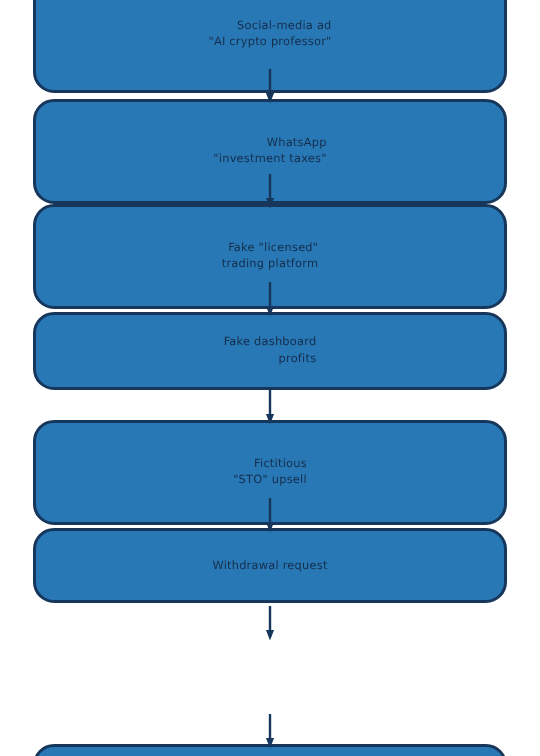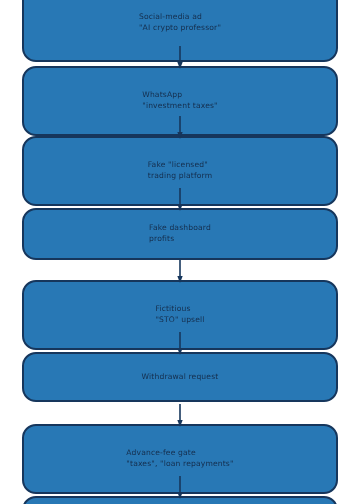--- a/index.html
+++ b/index.html
@@ -33,21 +33,21 @@
     display: flex;
     align-items: center;
     justify-content: center;
     z-index: 1;
   }
 
   .node-label {
     color: #152e4d;
     font-size: 7.6px;
     line-height: 1.42;
-    text-align: left;
+    text-align: right;
     letter-spacing: 0.15px;
     white-space: pre-line;
     padding: 0 8px;
     font-weight: 400;
   }
 
   .arrow {
     position: absolute;
     left: 176px;
     width: 8px;
@@ -86,24 +86,20 @@
 
   <div class="node" style="top:280px; height:70px;">
     <div class="node-label">Fictitious
 "STO" upsell</div>
   </div>
 
   <div class="node" style="top:352px; height:50px;">
     <div class="node-label">Withdrawal request</div>
   </div>
 
-  <div class="node" style="top:424px; height:70px;">
-    <div class="node-label">Advance-fee gate
-"taxes", "loan repayments"</div>
-  </div>
 
   <div class="node" style="top:496px; height:70px;">
     <div class="node-label"></div>
   </div>
 
   <div class="arrow" style="top:46px; height:24px;">
     <svg width="8" height="24" viewBox="0 0 8 24">
       <line x1="4" y1="0" x2="4" y2="18" stroke="#16365c" stroke-width="1.6"></line>
       <path d="M4 23 L1.3 16 L6.7 16 Z" fill="#16365c"></path>
     </svg>

